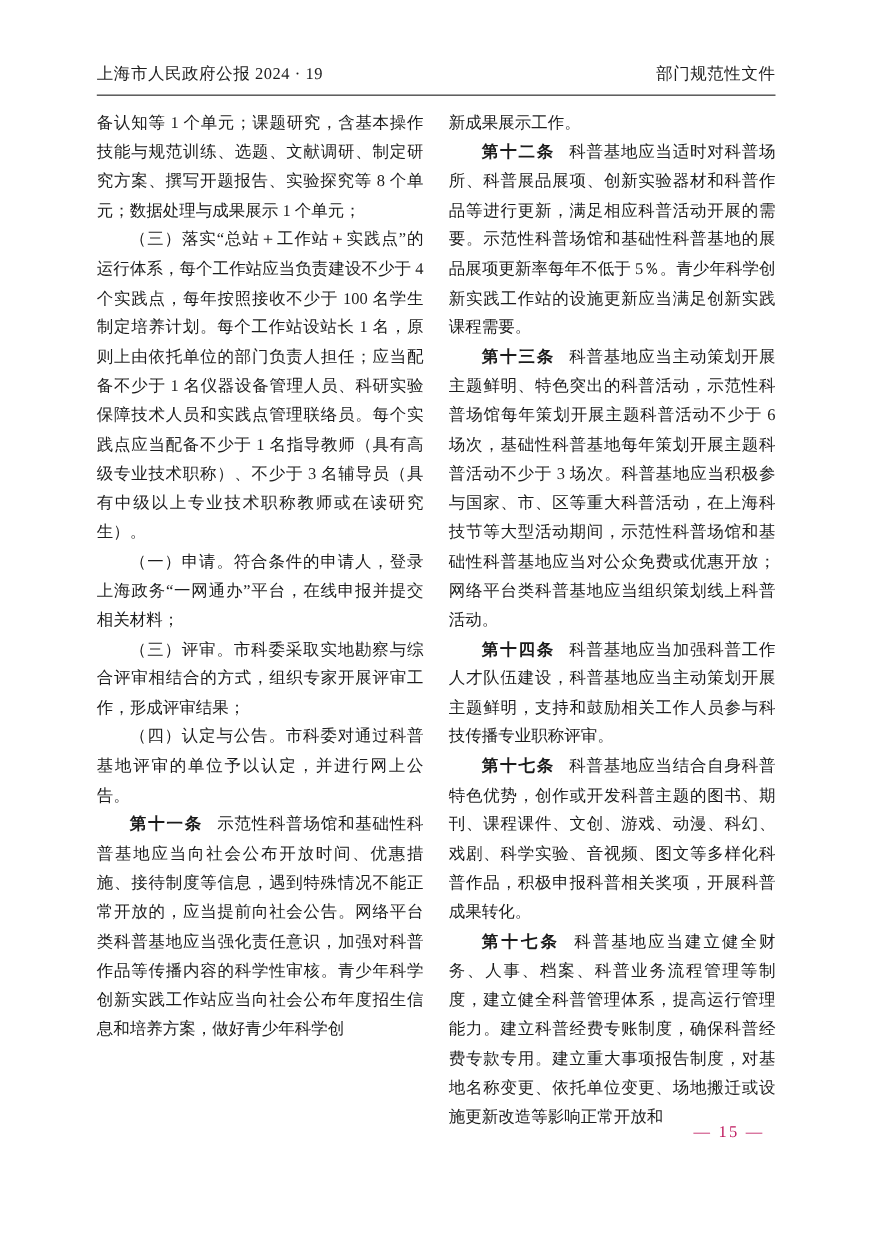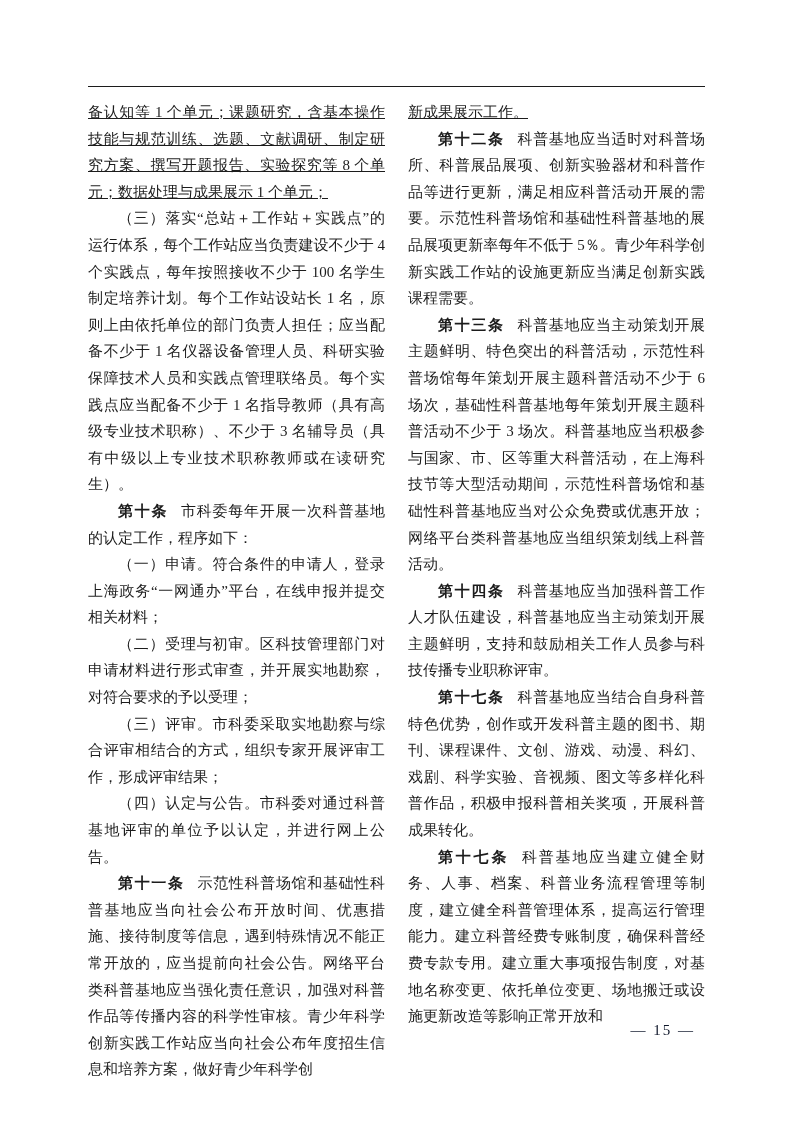--- a/index.html
+++ b/index.html
@@ -53,59 +53,60 @@
   }
   .col p {
     margin: 0;
     padding: 0;
   }
   .para {
     text-indent: 2em;
   }
   .para.no-indent {
     text-indent: 0;
-    text-decoration: underline;
   }
   .art-head {
     font-weight: bold;
     font-family: Liberation Serif, serif;
     margin-right: 0.85em;
     letter-spacing: 1px;
   }
   .chapter {
     text-align: center;
     text-indent: 0 !important;
     margin: 13px 0 13px 0 !important;
     letter-spacing: 2px;
   }
   .page-footer {
     position: absolute;
     right: 98px;
     top: 1022px;
     font-size: 15px;
-    color: #0f172a;
+    color: #be185d;
     letter-spacing: 2px;
   }
 </style>
 </head>
 <body>
 
 <div class="page">
 
+  <div class="page-header">
+    <span>上海市人民政府公报 2024 · 19</span>
+    <span>部门规范性文件</span>
+  </div>
 
   <hr class="header-rule">
 
   <div class="doc-body">
 
     <div class="col">
       <p class="para no-indent"><span>备认知等 1 个单元；课题研究，含基本操作技能与规范训练、选题、文献调研、制定研究方案、撰写开题报告、实验探究等 8 个单元；数据处理与成果展示 1 个单元；</span></p>
       <p class="para"><span>（三）落实“总站＋工作站＋实践点”的运行体系，每个工作站应当负责建设不少于 4 个实践点，每年按照接收不少于 100 名学生制定培养计划。每个工作站设站长 1 名，原则上由依托单位的部门负责人担任；应当配备不少于 1 名仪器设备管理人员、科研实验保障技术人员和实践点管理联络员。每个实践点应当配备不少于 1 名指导教师（具有高级专业技术职称）、不少于 3 名辅导员（具有中级以上专业技术职称教师或在读研究生）。</span></p>
-      <p class="para"><span class="art-head">第十条</span><span>市科委每年开展一次科普基地的认定工作，程序如下：</span></p>
       <p class="para"><span>（一）申请。符合条件的申请人，登录上海政务“一网通办”平台，在线申报并提交相关材料；</span></p>
-      <p class="para"><span>（二）受理与初审。区科技管理部门对申请材料进行形式审查，并开展实地勘察，对符合要求的予以受理；</span></p>
       <p class="para"><span>（三）评审。市科委采取实地勘察与综合评审相结合的方式，组织专家开展评审工作，形成评审结果；</span></p>
       <p class="para"><span>（四）认定与公告。市科委对通过科普基地评审的单位予以认定，并进行网上公告。</span></p>
       <p class="para"><span class="art-head">第十一条</span><span>示范性科普场馆和基础性科普基地应当向社会公布开放时间、优惠措施、接待制度等信息，遇到特殊情况不能正常开放的，应当提前向社会公告。网络平台类科普基地应当强化责任意识，加强对科普作品等传播内容的科学性审核。青少年科学创新实践工作站应当向社会公布年度招生信息和培养方案，做好青少年科学创</span></p>
     </div>
 
     <div class="col">
       <p class="para no-indent"><span>新成果展示工作。</span></p>
       <p class="para"><span class="art-head">第十二条</span><span>科普基地应当适时对科普场所、科普展品展项、创新实验器材和科普作品等进行更新，满足相应科普活动开展的需要。示范性科普场馆和基础性科普基地的展品展项更新率每年不低于 5％。青少年科学创新实践工作站的设施更新应当满足创新实践课程需要。</span></p>
       <p class="para"><span class="art-head">第十三条</span><span>科普基地应当主动策划开展主题鲜明、特色突出的科普活动，示范性科普场馆每年策划开展主题科普活动不少于 6 场次，基础性科普基地每年策划开展主题科普活动不少于 3 场次。科普基地应当积极参与国家、市、区等重大科普活动，在上海科技节等大型活动期间，示范性科普场馆和基础性科普基地应当对公众免费或优惠开放；网络平台类科普基地应当组织策划线上科普活动。</span></p>
       <p class="para"><span class="art-head">第十四条</span><span>科普基地应当加强科普工作人才队伍建设，科普基地应当主动策划开展主题鲜明，支持和鼓励相关工作人员参与科技传播专业职称评审。</span></p>

